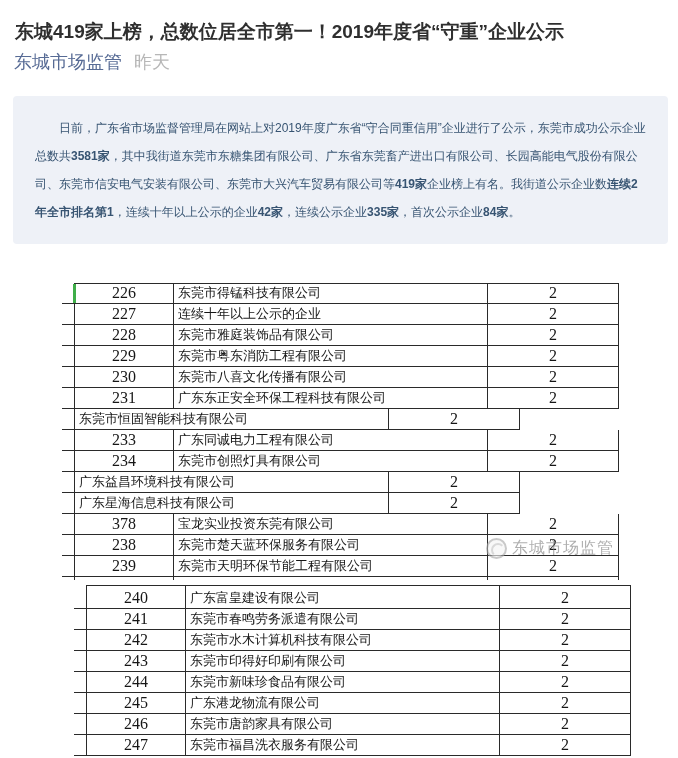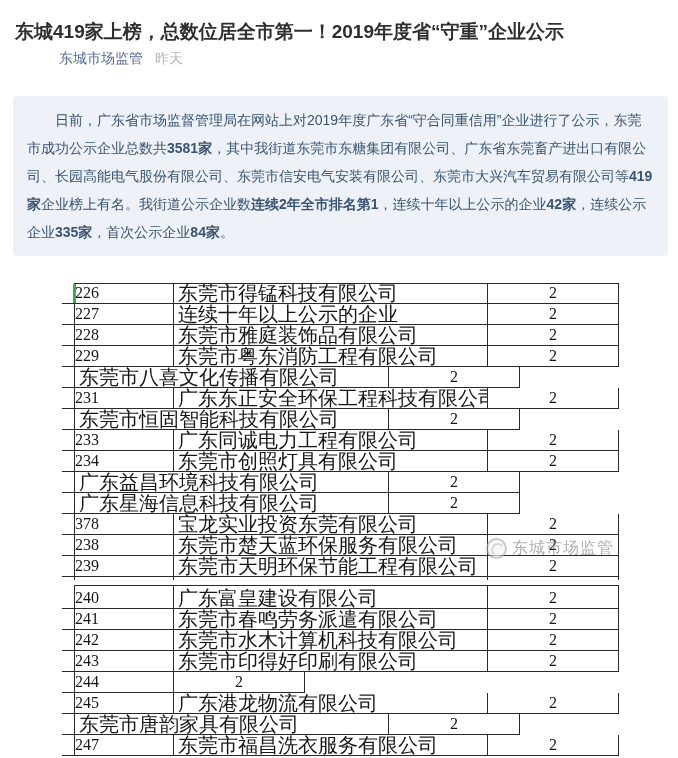--- a/index.html
+++ b/index.html
@@ -6,43 +6,43 @@
   body{
     width:678px;height:758px;position:relative;overflow:hidden;
     background:#ffffff;
     font-family:"Liberation Sans","DejaVu Sans",sans-serif;
   }
   .title{
     position:absolute;left:15px;top:6px;width:660px;
     font-size:19px;font-weight:bold;color:#2f2f2f;
     white-space:nowrap;letter-spacing:0;
   }
-  .byline{position:absolute;left:14px;top:50px;font-size:14px;margin-left:45px;}
+  .byline{position:absolute;left:14px;top:50px;font-size:18px;}
   .account{color:#576b95;cursor:pointer;}
   .pub-time{color:#b7b7b7;margin-left:12px;}
   .intro{
     position:absolute;left:13px;top:96px;width:655px;box-sizing:border-box;
     background:#eef1f7;border-radius:4px;
     padding:10px 14px;
   }
   .intro p{
-    margin:0;text-indent:2em;
-    font-size:14px;line-height:28px;color:#375472;
+    margin:8px;text-indent:2em;
+    font-size:12px;line-height:28px;color:#375472;
   }
   .intro p strong{color:#375472;}
   
   .table-zone{position:absolute;left:62px;top:283px;width:557px;}
   .xtable{position:relative;font-family:"Liberation Serif","DejaVu Serif",serif;color:#161616;}
   .t1{position:absolute;left:0;top:0;}
-  .t2{position:absolute;left:0;top:302px;}
+  .t2{position:absolute;left:12px;top:302px;}
   .trow{display:flex;height:21px;box-sizing:border-box;}
   .trow .cell{box-sizing:border-box;border-bottom:1px solid #2a2a2a;}
   .stubcol{width:12px;box-sizing:border-box;border-bottom:1px solid #2a2a2a;}
-  .c-num{width:99px;border-left:1px solid #2a2a2a;text-align:left;font-size:16px;line-height:20px;}
-  .c-name{width:314px;border-left:1px solid #2a2a2a;font-size:20px;line-height:20px;padding-left:4px;
+  .c-num{width:99px;border-left:1px solid #2a2a2a;text-align:center;font-size:16px;line-height:20px;}
+  .c-name{width:314px;border-left:1px solid #2a2a2a;font-size:13px;line-height:20px;padding-left:4px;
           white-space:nowrap;overflow:hidden;}
   .c-val{width:132px;border-left:1px solid #2a2a2a;border-right:1px solid #2a2a2a;text-align:center;
          font-size:16px;line-height:20px;}
   .xtable .top-border{position:absolute;left:12px;right:0;top:0;height:1px;background:#2a2a2a;}
   .trow.sliver{height:3px;}
   .trow.sliver .cell{border-bottom:none;}
   .trow.sliver .stubcol{border-bottom:none;}
   .green-mark{position:absolute;left:11px;top:1px;width:3px;height:19px;background:#3fae49;}
   
   .watermark{
@@ -98,20 +98,21 @@
           <div class="cell c-val">2</div>
         </div>
         <div class="trow">
           <div class="stubcol"></div>
           <div class="cell c-num">229</div>
           <div class="cell c-name">东莞市粤东消防工程有限公司</div>
           <div class="cell c-val">2</div>
         </div>
         <div class="trow">
           <div class="stubcol"></div>
+          <div class="cell c-num">230</div>
           <div class="cell c-name">东莞市八喜文化传播有限公司</div>
           <div class="cell c-val">2</div>
         </div>
         <div class="trow">
           <div class="stubcol"></div>
           <div class="cell c-num">231</div>
           <div class="cell c-name">广东东正安全环保工程科技有限公司</div>
           <div class="cell c-val">2</div>
         </div>
         <div class="trow">
@@ -197,30 +198,32 @@
         </div>
         <div class="trow">
           <div class="stubcol"></div>
           <div class="cell c-num">243</div>
           <div class="cell c-name">东莞市印得好印刷有限公司</div>
           <div class="cell c-val">2</div>
         </div>
         <div class="trow">
           <div class="stubcol"></div>
           <div class="cell c-num">244</div>
+          <div class="cell c-name">东莞市新味珍食品有限公司</div>
           <div class="cell c-val">2</div>
         </div>
         <div class="trow">
           <div class="stubcol"></div>
           <div class="cell c-num">245</div>
           <div class="cell c-name">广东港龙物流有限公司</div>
           <div class="cell c-val">2</div>
         </div>
         <div class="trow">
           <div class="stubcol"></div>
+          <div class="cell c-num">246</div>
           <div class="cell c-name">东莞市唐韵家具有限公司</div>
           <div class="cell c-val">2</div>
         </div>
         <div class="trow">
           <div class="stubcol"></div>
           <div class="cell c-num">247</div>
           <div class="cell c-name">东莞市福昌洗衣服务有限公司</div>
           <div class="cell c-val">2</div>
         </div>
       </div>

